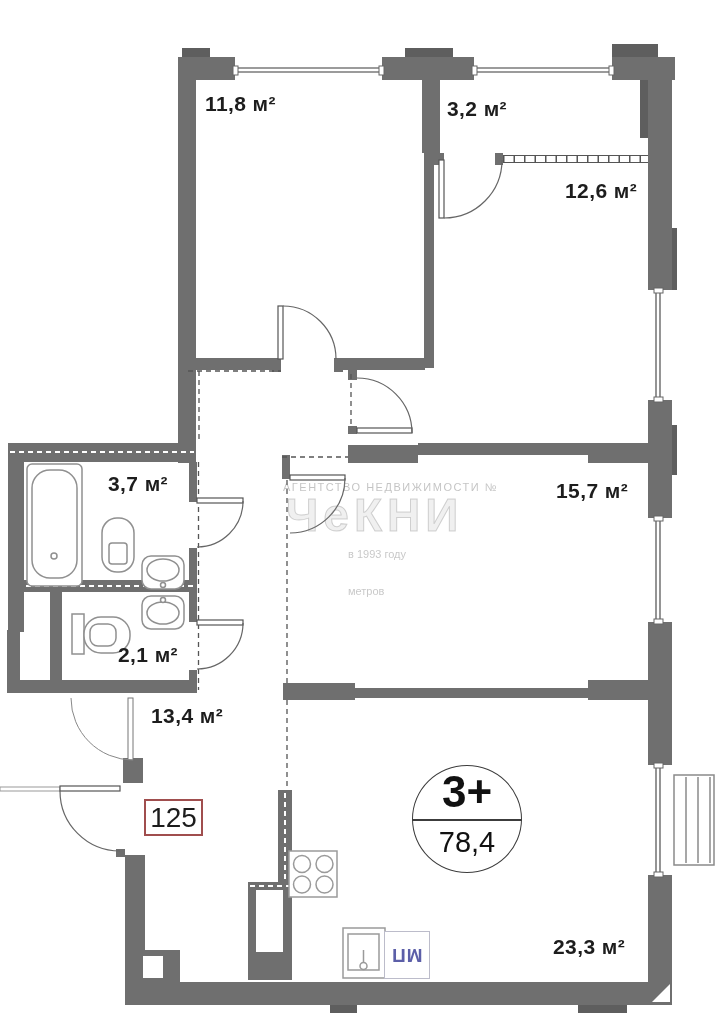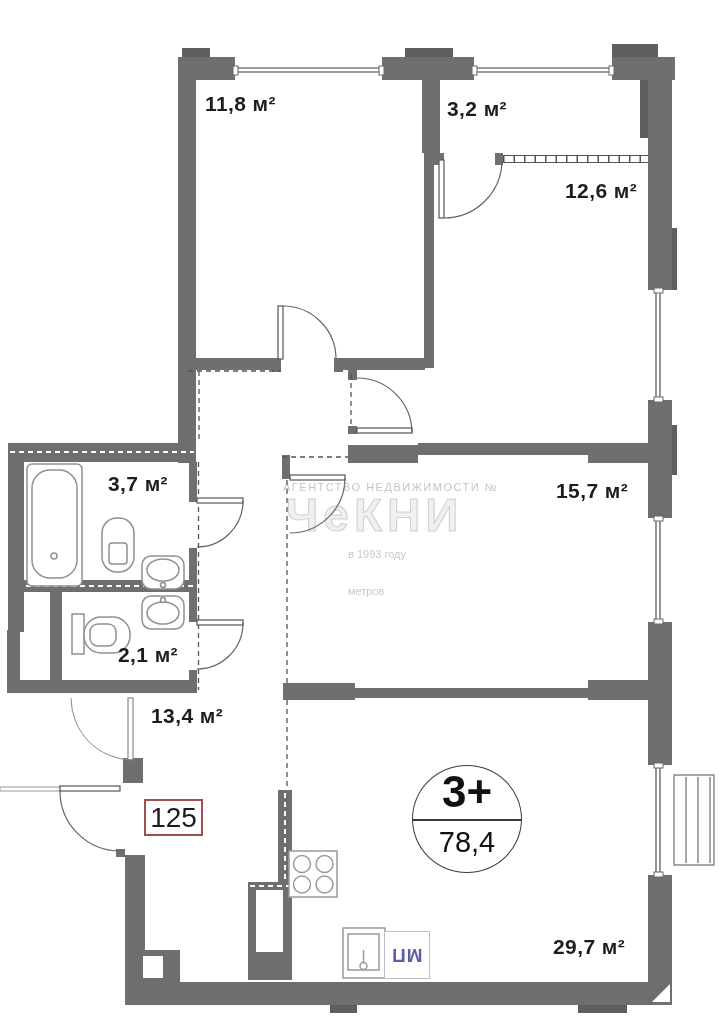--- a/index.html
+++ b/index.html
@@ -256,21 +256,21 @@
     </g>
   </svg>
 
   <div class="area-label" style="left:205px;top:92px">11,8 м²</div>
   <div class="area-label" style="left:447px;top:97px">3,2 м²</div>
   <div class="area-label" style="left:565px;top:179px">12,6 м²</div>
   <div class="area-label" style="left:108px;top:472px">3,7 м²</div>
   <div class="area-label" style="left:556px;top:479px">15,7 м²</div>
   <div class="area-label" style="left:118px;top:643px">2,1 м²</div>
   <div class="area-label" style="left:151px;top:704px">13,4 м²</div>
-  <div class="area-label" style="left:553px;top:935px">29,7 м²</div>
+  <div class="area-label" style="left:553px;top:935px">23,3 м²</div>
 
   <div class="apt-box">
     <span>125</span>
   </div>
 
   <div class="badge">
     <div class="badge-rooms">3+</div>
     <div class="badge-divider"></div>
     <div class="badge-area">78,4</div>
   </div>

